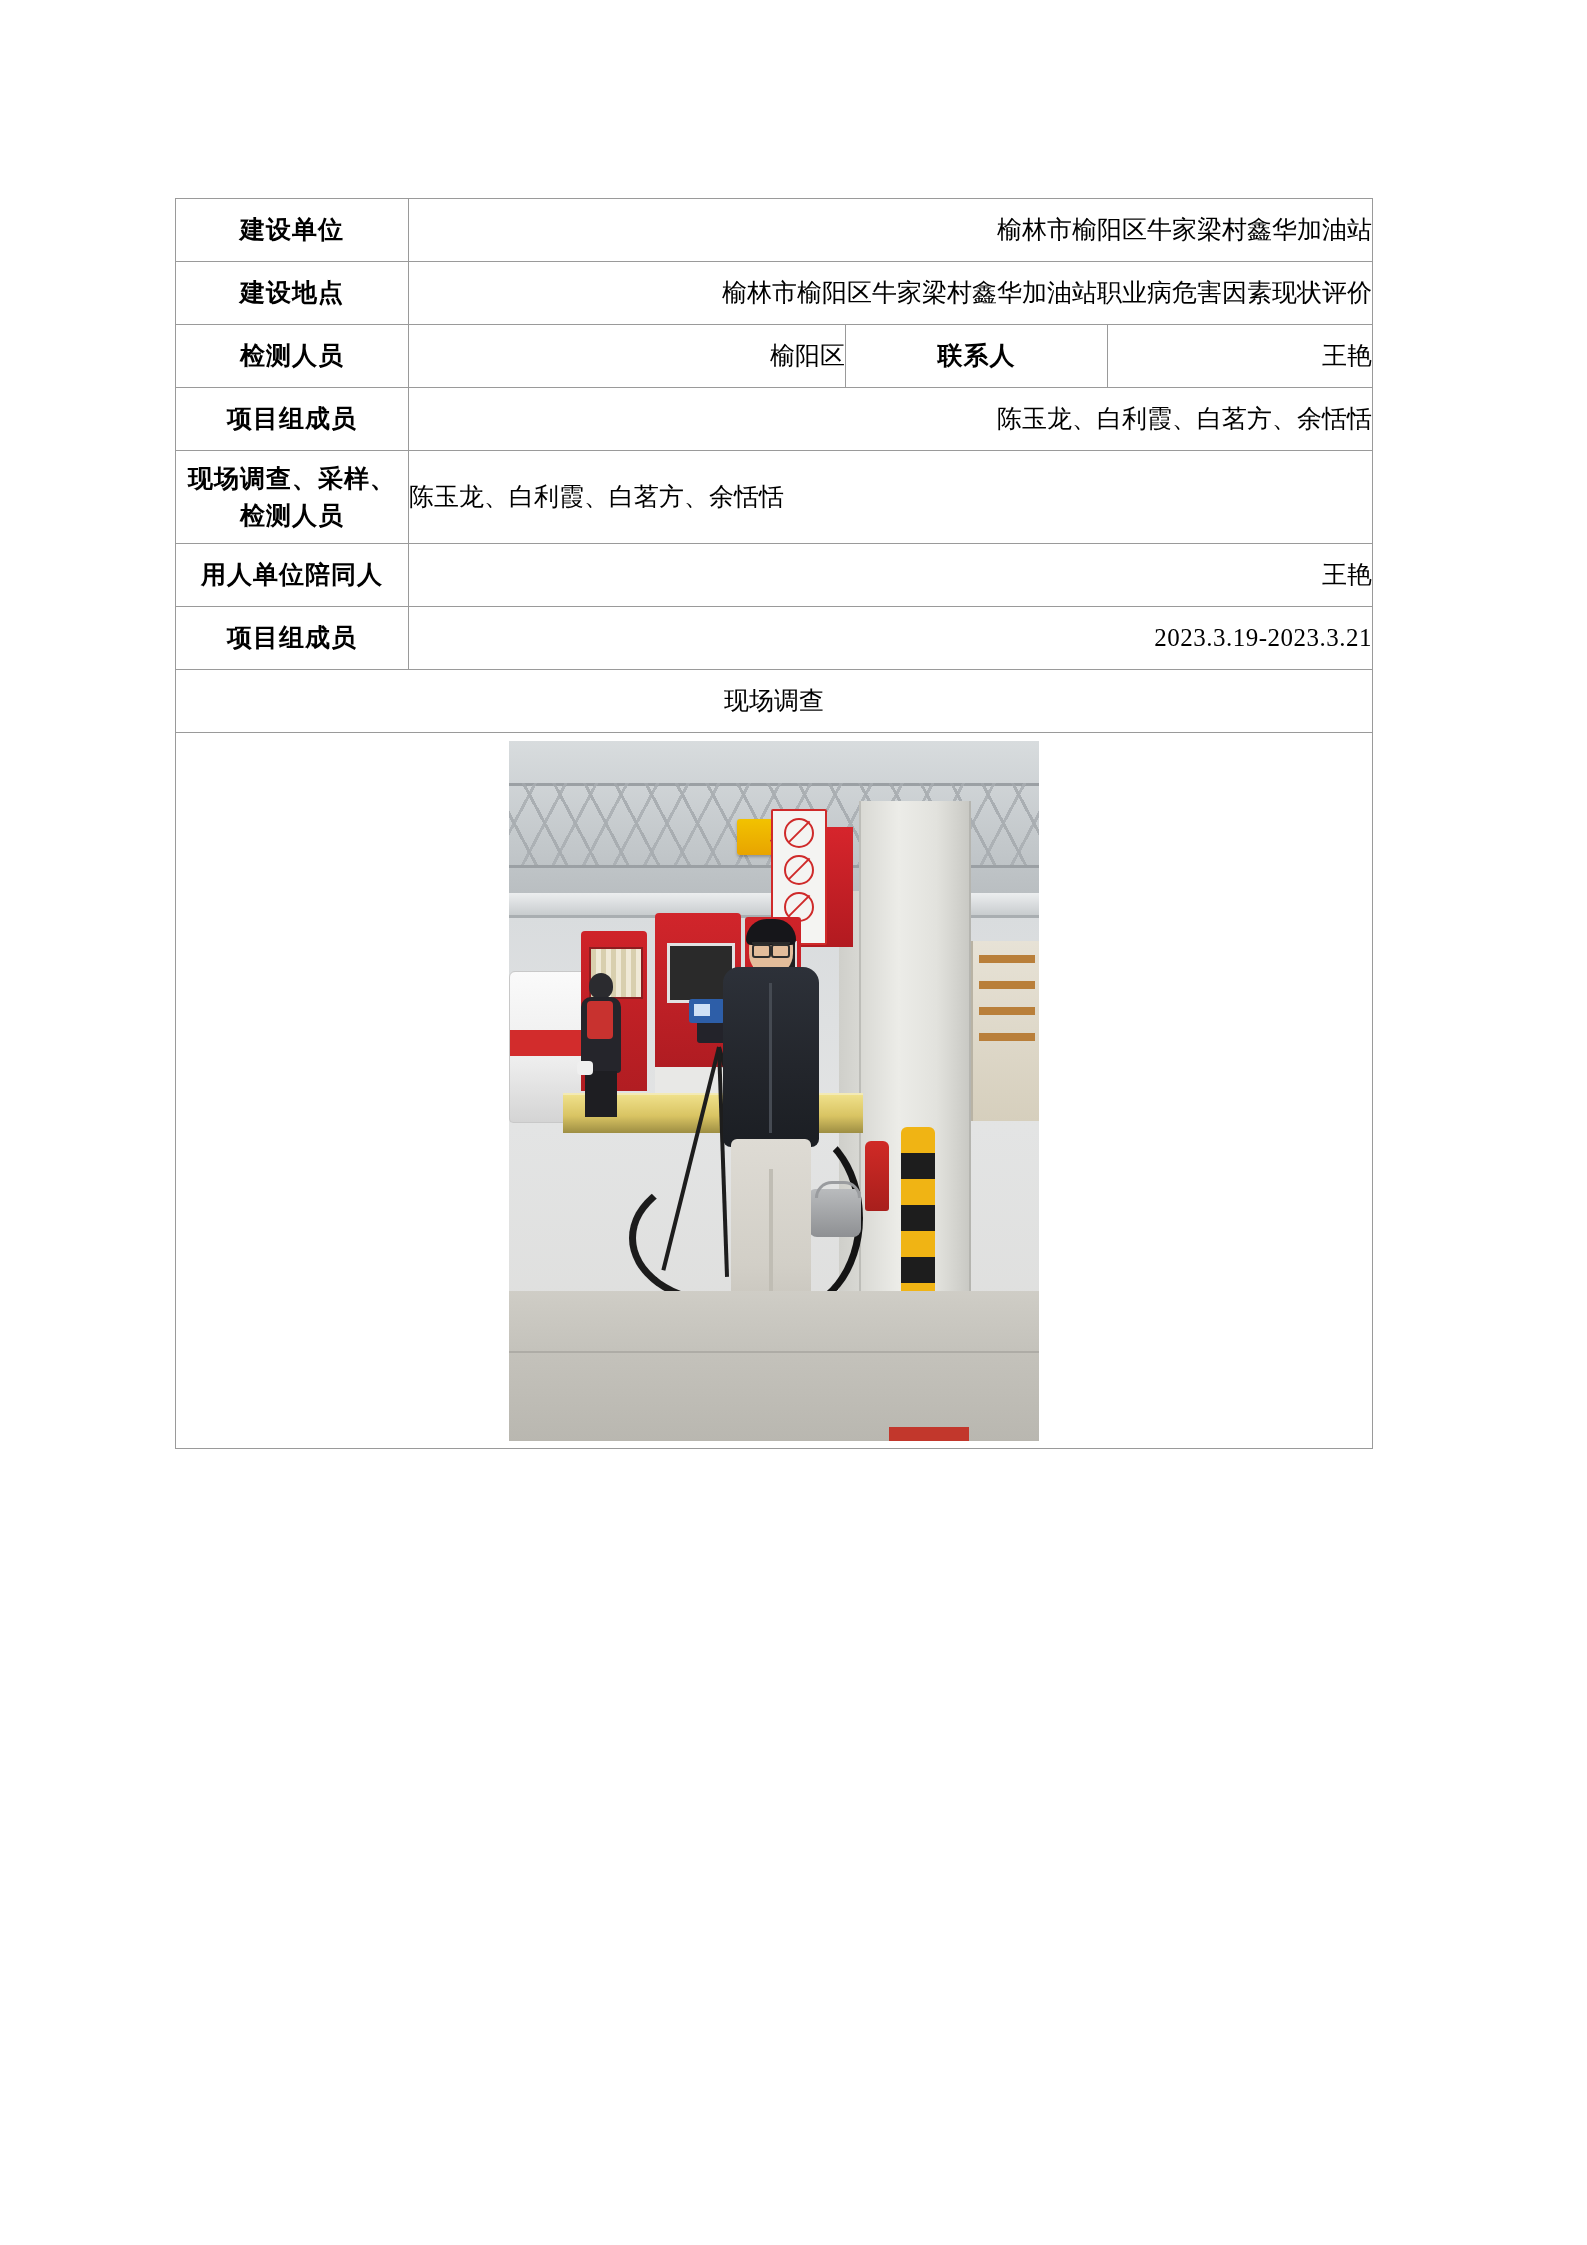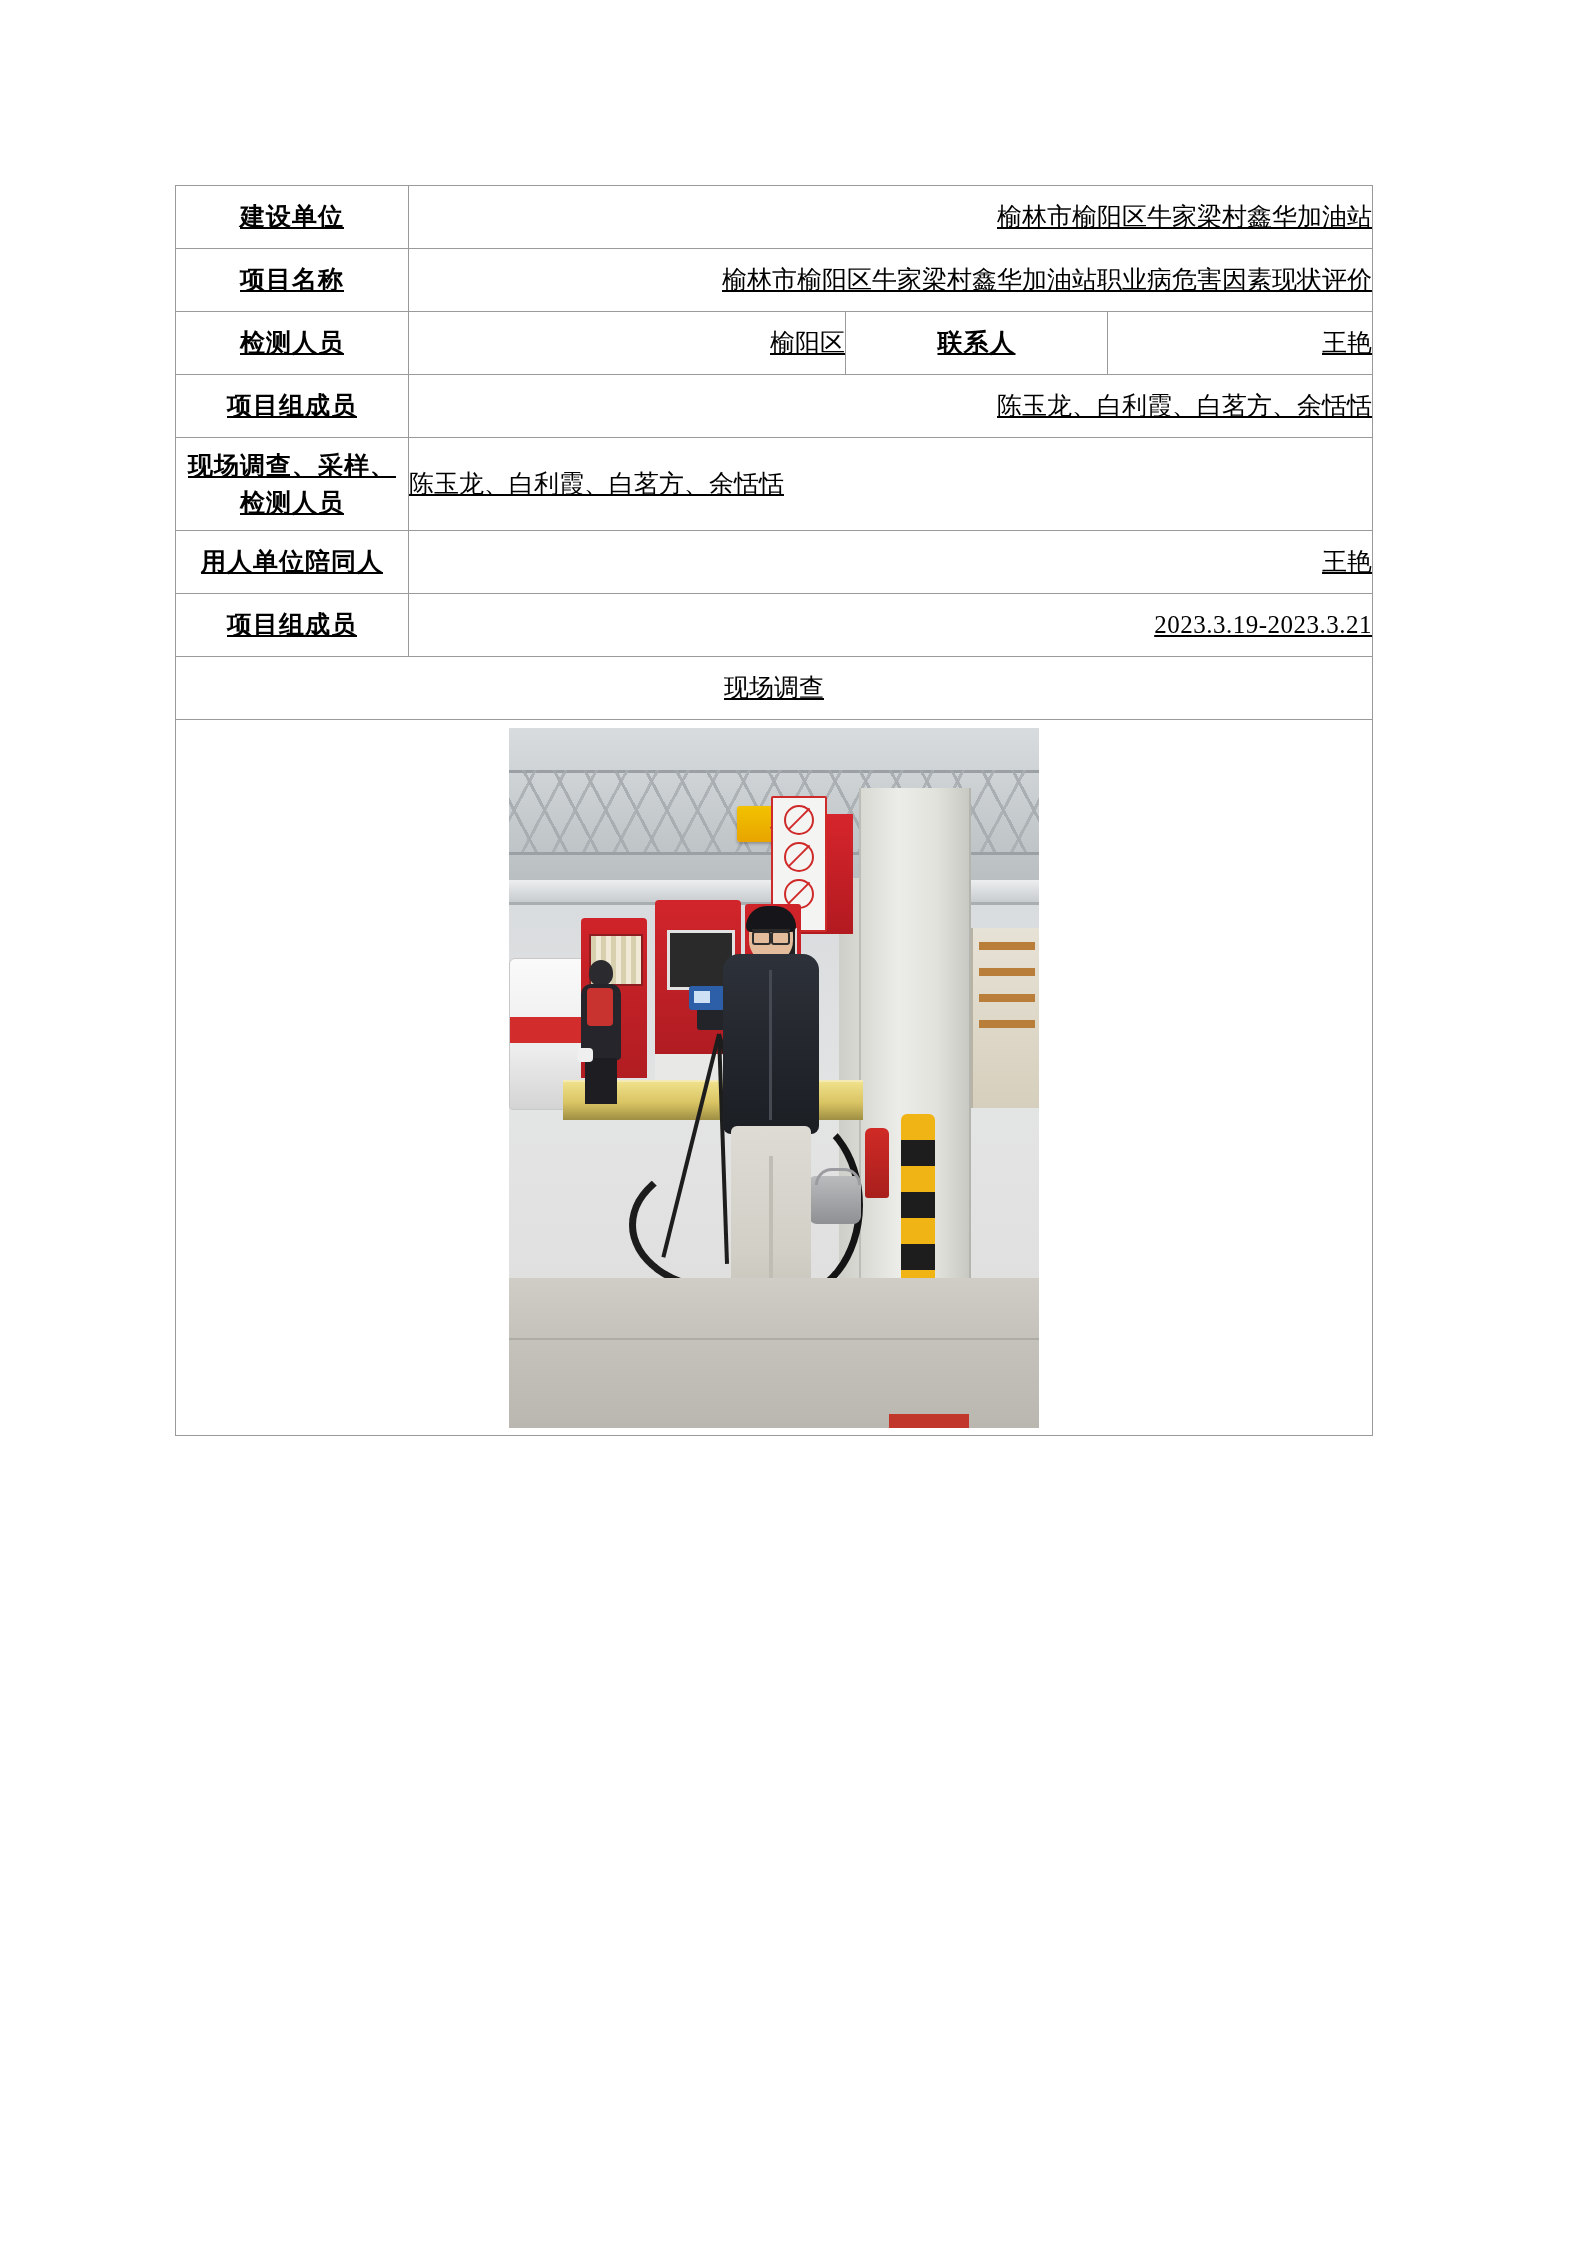--- a/index.html
+++ b/index.html
@@ -19,25 +19,24 @@
     position: absolute;
     left: 0;
     top: 0;
     width: 1587px;
     height: 2245px;
     background: #fff;
   }
   .doc-table {
     position: absolute;
     left: 175px;
-    top: 185px;
+    top: 198px;
     width: 1197px;
     border-collapse: collapse;
     table-layout: fixed;
-    text-decoration: underline;
   }
   .doc-table td {
     border: 1px solid #9a9a9a;
     padding: 0;
     vertical-align: middle;
     font-size: 25px;
     line-height: 1.5;
   }
   .lbl {
     text-align: center;
@@ -353,21 +352,21 @@
       <col style="width:437px">
       <col style="width:262px">
       <col style="width:265px">
     </colgroup>
     <tbody>
       <tr>
         <td class="lbl">建设单位</td>
         <td class="val" colspan="3">榆林市榆阳区牛家梁村鑫华加油站</td>
       </tr>
       <tr>
-        <td class="lbl">项目名称</td>
+        <td class="lbl">建设地点</td>
         <td class="val" colspan="3">榆林市榆阳区牛家梁村鑫华加油站职业病危害因素现状评价</td>
       </tr>
       <tr>
         <td class="lbl">检测人员</td>
         <td class="val">榆阳区</td>
         <td class="lbl">联系人</td>
         <td class="val">王艳</td>
       </tr>
       <tr>
         <td class="lbl">项目组成员</td>

